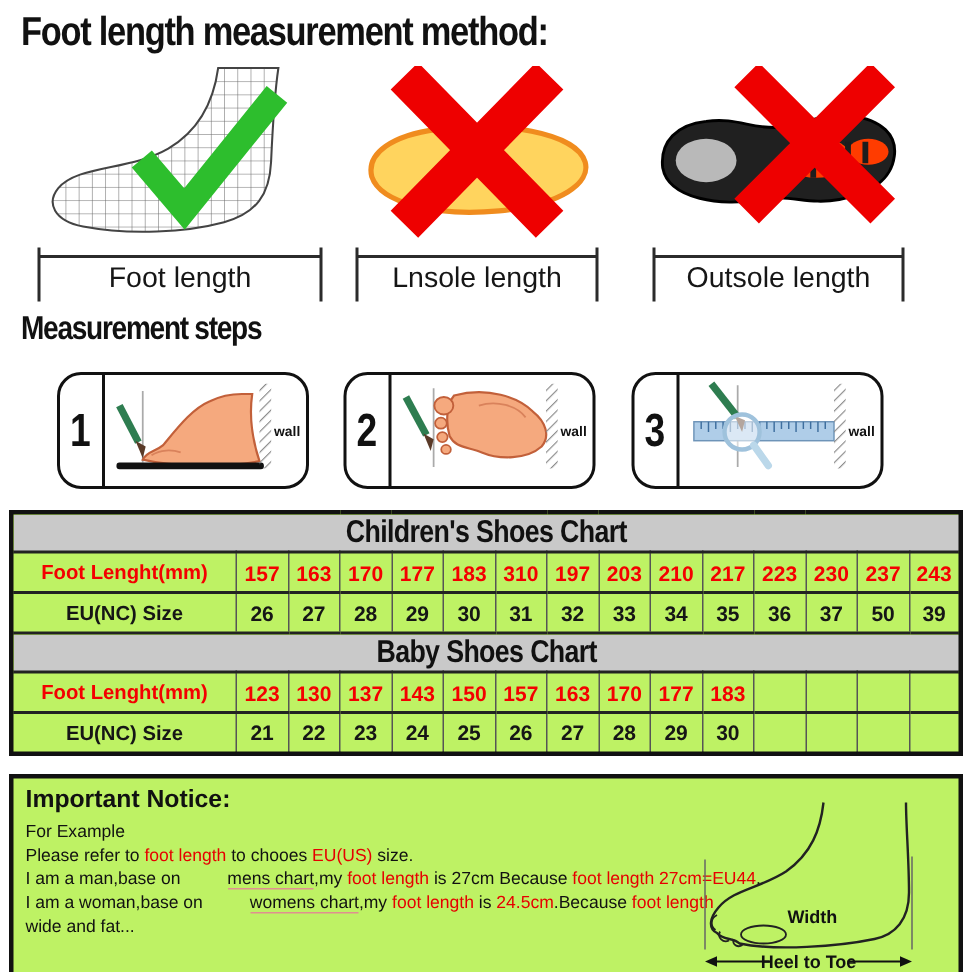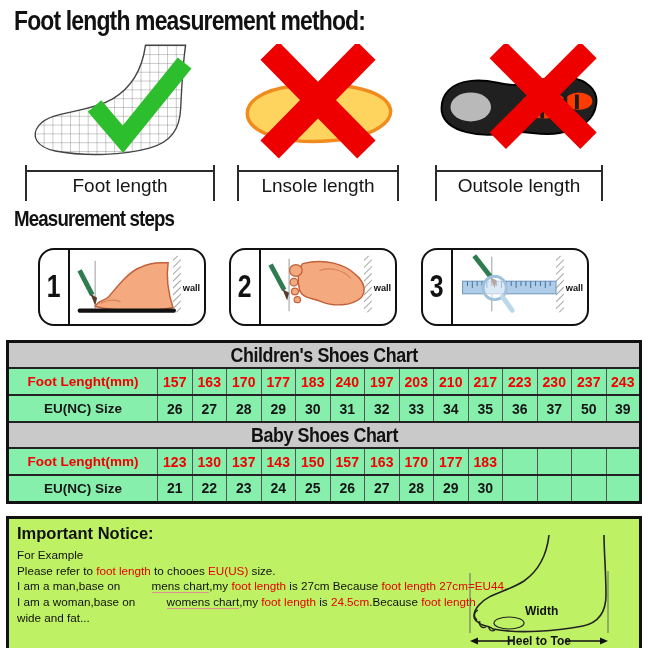--- a/index.html
+++ b/index.html
@@ -52,21 +52,21 @@
     display:flex;align-items:center;justify-content:center;font-size:31px;font-weight:bold;
   }
   .step-num span{transform:scaleX(0.8);display:inline-block;}
   .step-art{position:absolute;left:31px;right:1px;top:1px;bottom:1px;}
   .step-art svg{display:block;width:100%;height:100%;}
   .wall-text{font-size:9.5px;font-weight:bold;fill:#111;}
 
   
   #size-table{
     position:absolute;left:6px;top:340px;width:636px;
-    border-collapse:collapse;table-layout:fixed;border:3px solid #111;background:#86efac;
+    border-collapse:collapse;table-layout:fixed;border:3px solid #111;background:#bef264;
   }
   #size-table td{
     border:1px solid #555;border-top:2px solid #222;border-bottom:2px solid #222;
     text-align:center;font-weight:bold;padding:0;overflow:hidden;
   }
   #size-table col.label-col{width:150px;}
   .chart-title-cell{background:var(--header-gray);font-size:21px;height:26px;}
   .chart-title-cell .heading-c{transform-origin:center;letter-spacing:-0.5px;}
   #size-table td.row-label{font-size:13.5px;height:27px;}
   #size-table td.val{font-size:14px;height:21px;}
@@ -228,21 +228,21 @@
       <tr>
         <td colspan="15" class="chart-title-cell"><span class="heading-c">Children's Shoes Chart</span></td>
       </tr>
       <tr>
         <td class="row-label red">Foot Lenght(mm)</td>
         <td class="val red">157</td>
         <td class="val red">163</td>
         <td class="val red">170</td>
         <td class="val red">177</td>
         <td class="val red">183</td>
-        <td class="val red">240</td>
+        <td class="val red">310</td>
         <td class="val red">197</td>
         <td class="val red">203</td>
         <td class="val red">210</td>
         <td class="val red">217</td>
         <td class="val red">223</td>
         <td class="val red">230</td>
         <td class="val red">237</td>
         <td class="val red">243</td>
       </tr>
       <tr>

